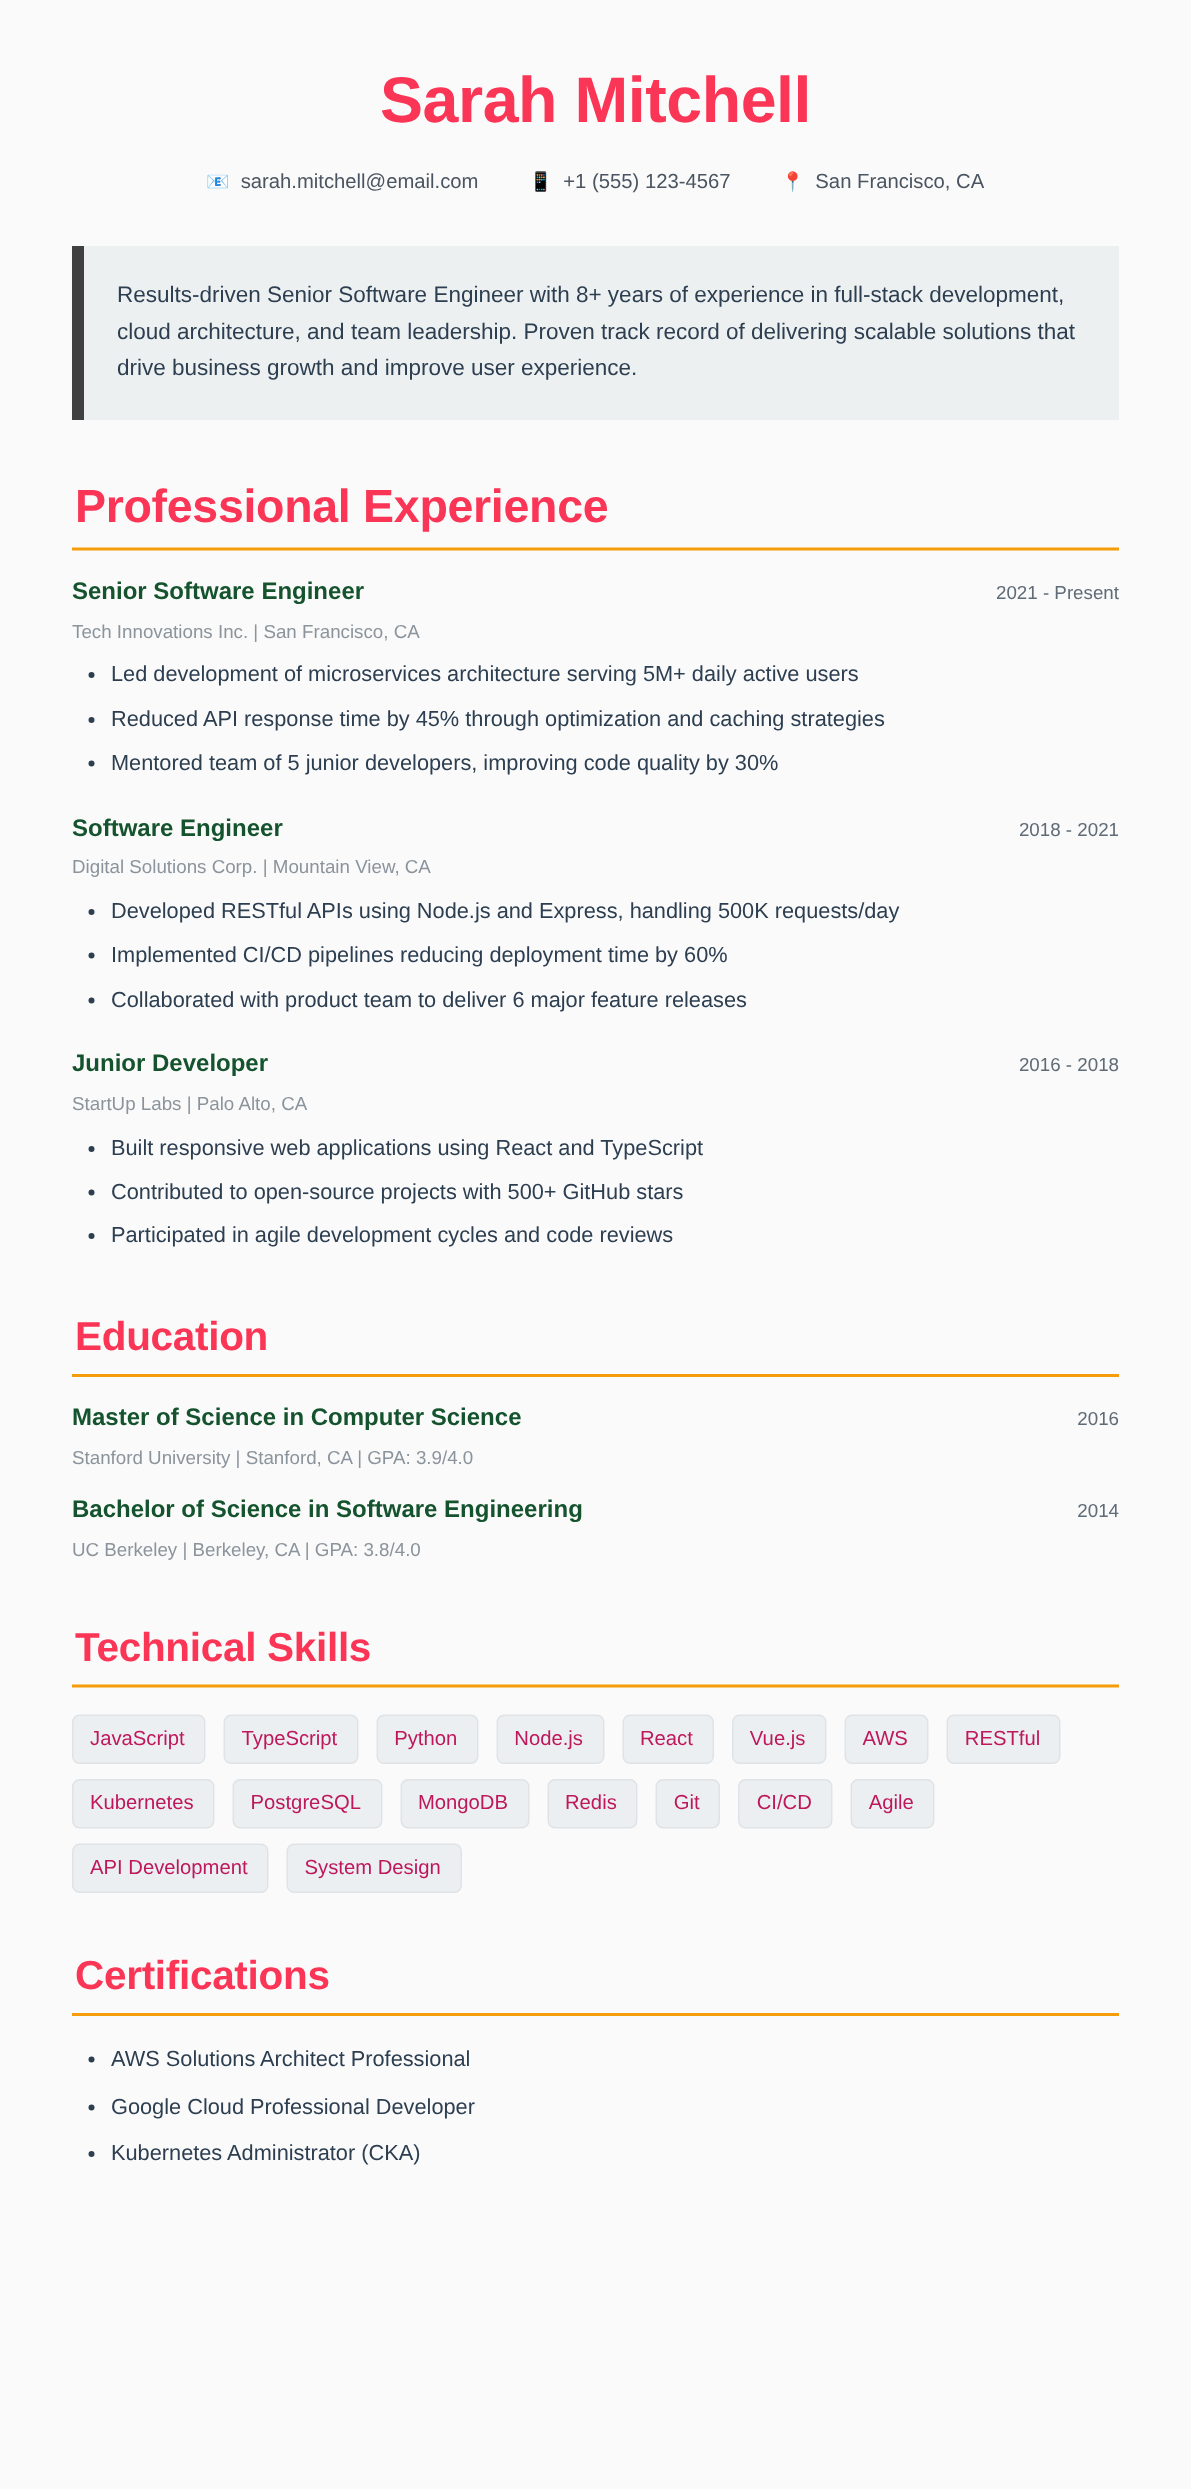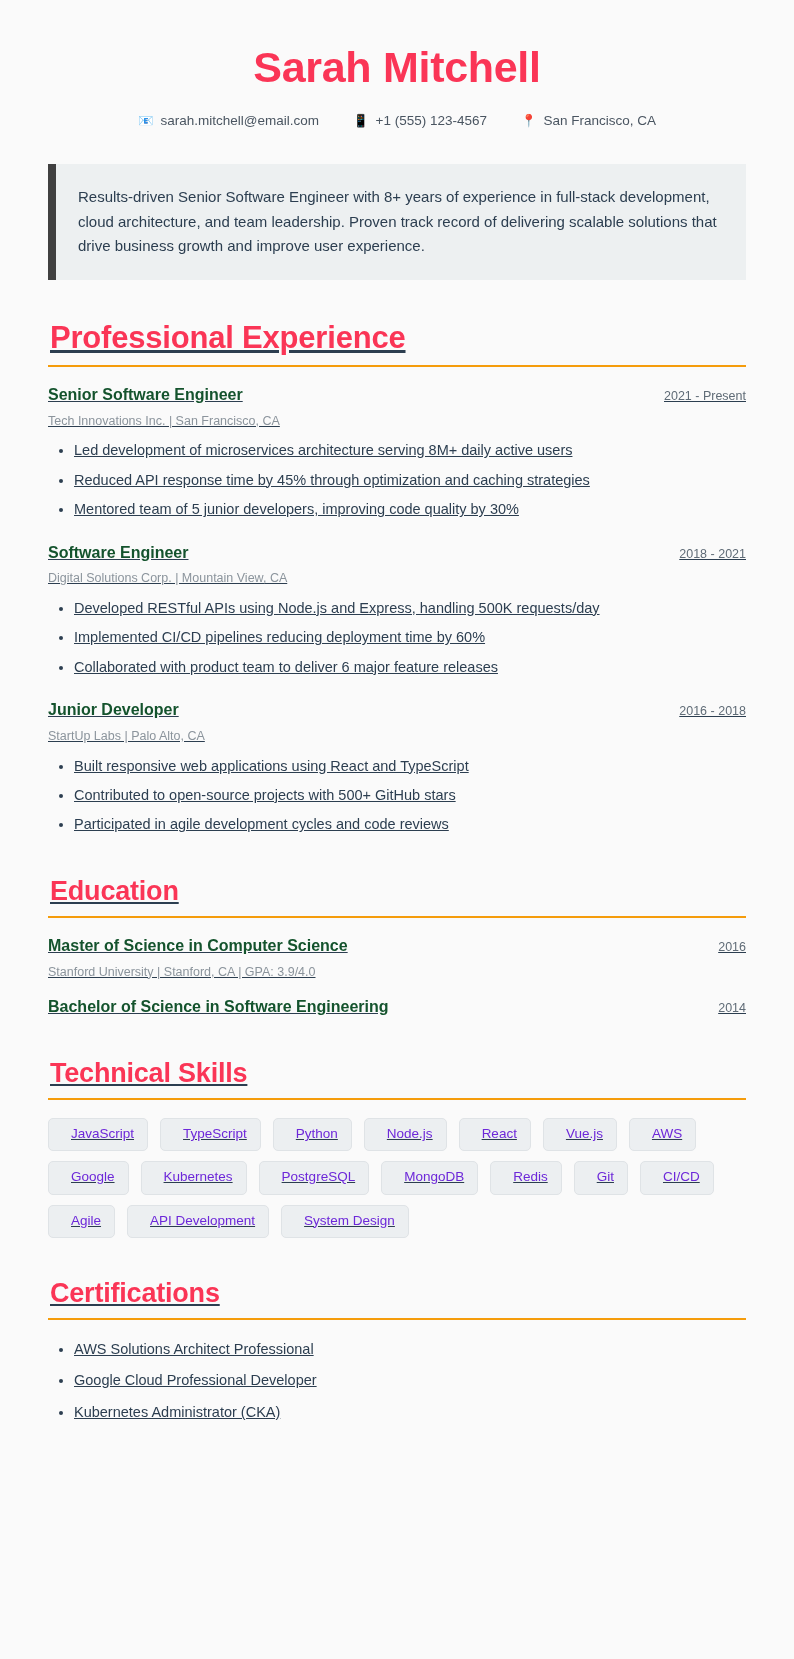--- a/index.html
+++ b/index.html
@@ -69,21 +69,20 @@
   .summary-text {
     font-size: 15px;
     line-height: 1.62;
     color: #2c3e50;
     margin: 0;
   }
 
   
   .section {
     margin-top: 40px;
-    text-decoration: underline;
   }
   .section-title {
     font-size: 31px;
     font-weight: bold;
     color: #fa3556;
     margin: 0 0 9px 2px;
     line-height: 1.15;
     letter-spacing: -0.2px;
   }
   .section-title.sm {
@@ -146,23 +145,23 @@
   
   .skills-wrap {
     display: flex;
     flex-wrap: wrap;
     gap: 10px 12px;
   }
   .skill-tag {
     background: #eceff1;
     border: 1px solid #dfe3e6;
     border-radius: 5px;
-    padding: 7px 13px 8px 22px;
+    padding: 7px 13px 8px 11px;
     font-size: 13.5px;
-    color: #6d28d9;
+    color: #be185d;
     line-height: 1.2;
     white-space: nowrap;
   }
 
   
   .cert-list {
     margin: 0;
     padding-left: 26px;
   }
   .cert-list li {
@@ -206,21 +205,21 @@
     <h2 class="section-title">Professional Experience</h2>
     <div class="section-rule"></div>
     <div id="experience-entries">
         <div class="entry">
           <div class="entry-head">
             <h3 class="entry-title">Senior Software Engineer</h3>
             <span class="entry-date">2021 - Present</span>
           </div>
           <p class="entry-meta">Tech Innovations Inc. | San Francisco, CA</p>
           <ul class="bullets">
-            <li>Led development of microservices architecture serving 8M+ daily active users</li>
+            <li>Led development of microservices architecture serving 5M+ daily active users</li>
             <li>Reduced API response time by 45% through optimization and caching strategies</li>
             <li>Mentored team of 5 junior developers, improving code quality by 30%</li>
           </ul>
         </div>
         <div class="entry">
           <div class="entry-head">
             <h3 class="entry-title">Software Engineer</h3>
             <span class="entry-date">2018 - 2021</span>
           </div>
           <p class="entry-meta">Digital Solutions Corp. | Mountain View, CA</p>
@@ -254,36 +253,37 @@
             <h3 class="entry-title">Master of Science in Computer Science</h3>
             <span class="entry-date">2016</span>
           </div>
           <p class="entry-meta">Stanford University | Stanford, CA | GPA: 3.9/4.0</p>
         </div>
         <div class="entry edu-entry">
           <div class="entry-head">
             <h3 class="entry-title">Bachelor of Science in Software Engineering</h3>
             <span class="entry-date">2014</span>
           </div>
+          <p class="entry-meta">UC Berkeley | Berkeley, CA | GPA: 3.8/4.0</p>
         </div>
       </div>
   </div>
 
   <div class="section">
     <h2 class="section-title sm">Technical Skills</h2>
     <div class="section-rule"></div>
     <div class="skills-wrap" id="skill-tags">
         <span class="skill-tag">JavaScript</span>
         <span class="skill-tag">TypeScript</span>
         <span class="skill-tag">Python</span>
         <span class="skill-tag">Node.js</span>
         <span class="skill-tag">React</span>
         <span class="skill-tag">Vue.js</span>
         <span class="skill-tag">AWS</span>
-        <span class="skill-tag">Google</span>
+        <span class="skill-tag">RESTful</span>
         <span class="skill-tag">Kubernetes</span>
         <span class="skill-tag">PostgreSQL</span>
         <span class="skill-tag">MongoDB</span>
         <span class="skill-tag">Redis</span>
         <span class="skill-tag">Git</span>
         <span class="skill-tag">CI/CD</span>
         <span class="skill-tag">Agile</span>
         <span class="skill-tag">API Development</span>
         <span class="skill-tag">System Design</span>
       </div>

